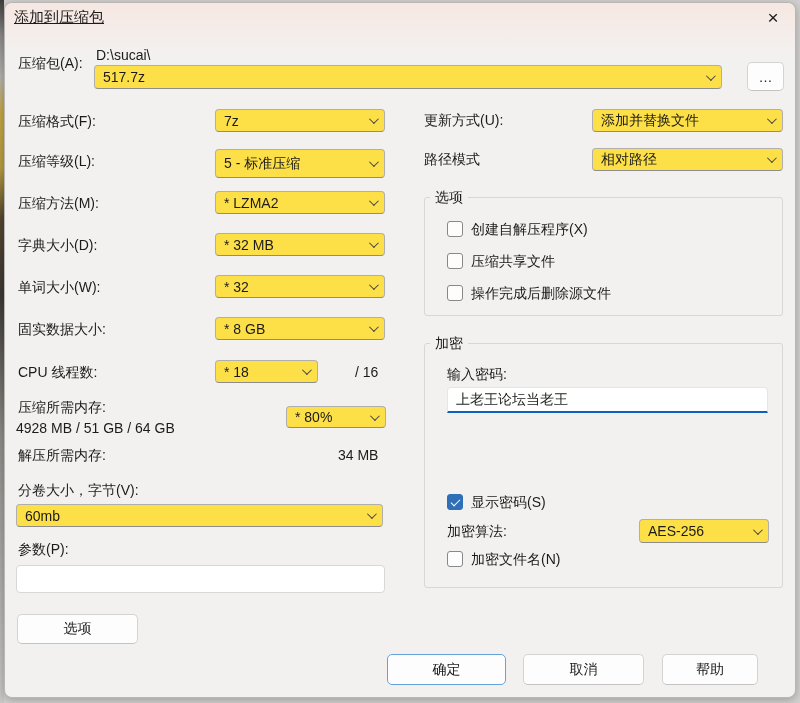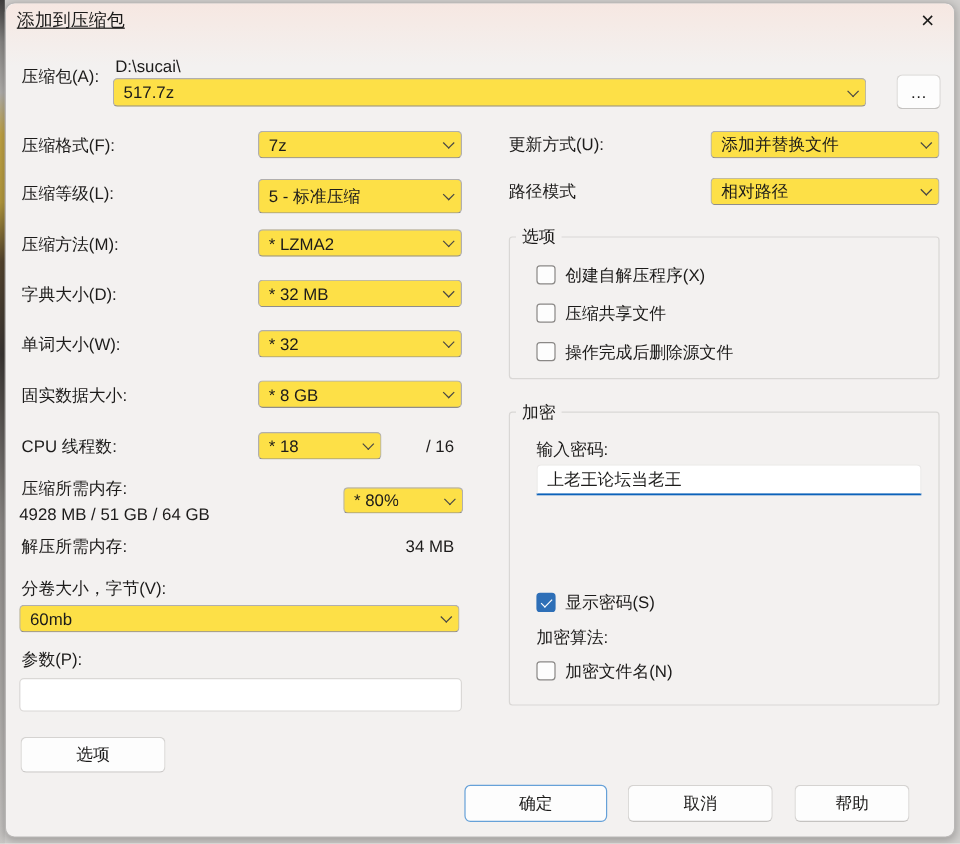--- a/index.html
+++ b/index.html
@@ -164,20 +164,24 @@
 
   <div class="abs lbl" style="left:447px; top:366px;">输入密码:</div>
   <div class="textbox focused" style="left:447px; top:387px; width:321px; height:26px;">
     <span class="val">上老王论坛当老王</span>
   </div>
 
   <div class="checkbox checked" style="left:447px; top:494px;"></div>
   <div class="abs lbl" style="left:471px; top:494px;">显示密码(S)</div>
 
   <div class="abs lbl" style="left:447px; top:523px;">加密算法:</div>
+  <div class="combo" style="left:639px; top:519px; width:130px; height:24px;">
+    <span class="val">AES-256</span>
+      <span class="chev"></span>
+  </div>
 
   <div class="checkbox" style="left:447px; top:551px;"></div>
   <div class="abs lbl" style="left:471px; top:551px;">加密文件名(N)</div>
 
   <div class="btn default" style="left:387px; top:654px; width:119px; height:31px;">确定</div>
   <div class="btn" style="left:523px; top:654px; width:121px; height:31px;">取消</div>
   <div class="btn" style="left:662px; top:654px; width:96px; height:31px;">帮助</div>
 </div>
 
 </body></html>

